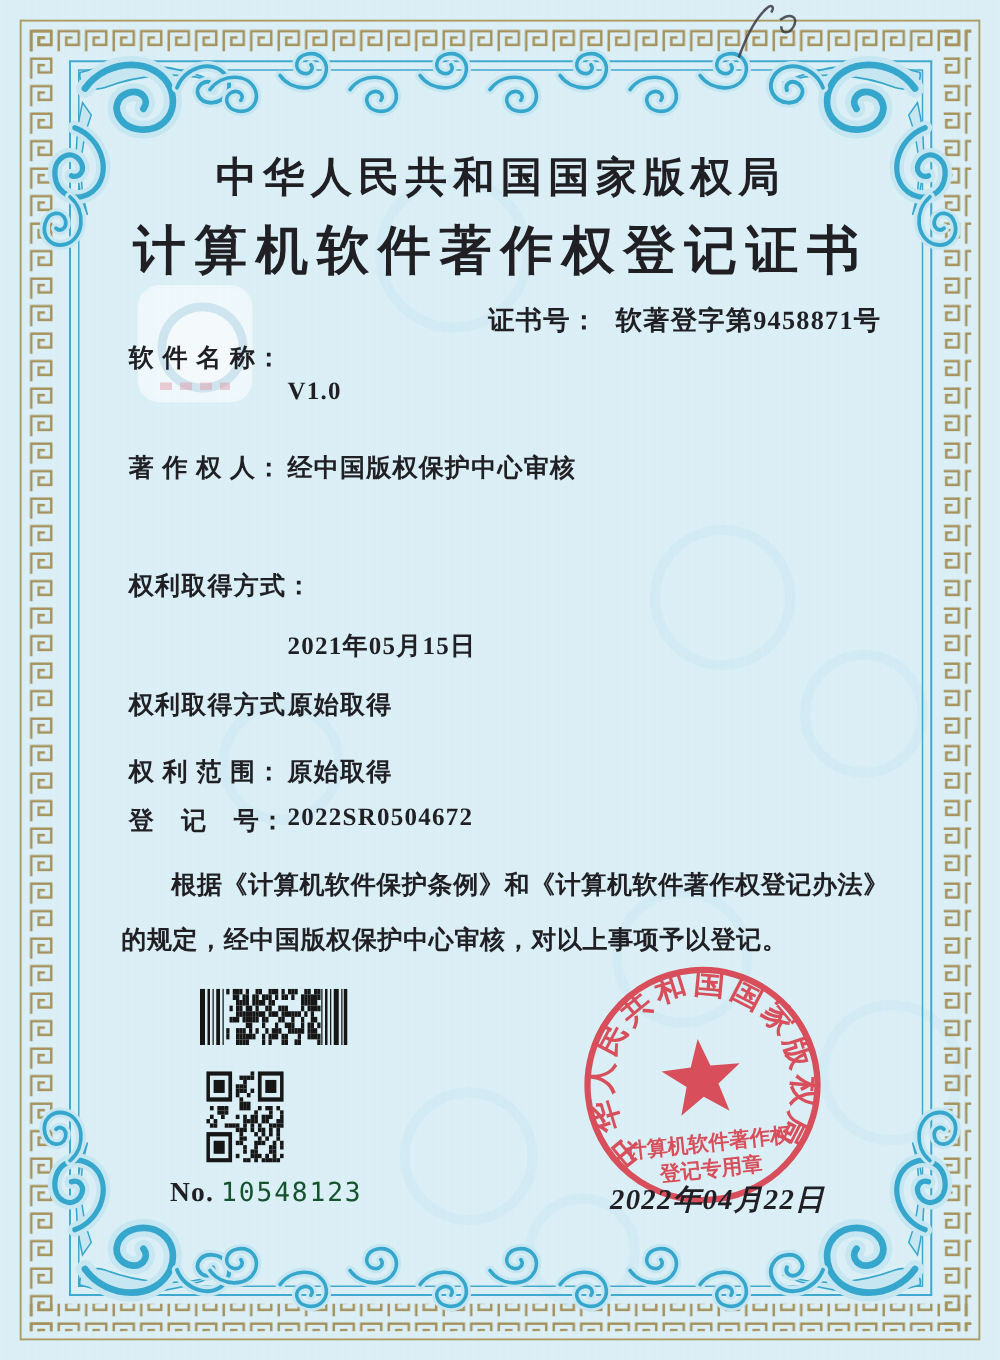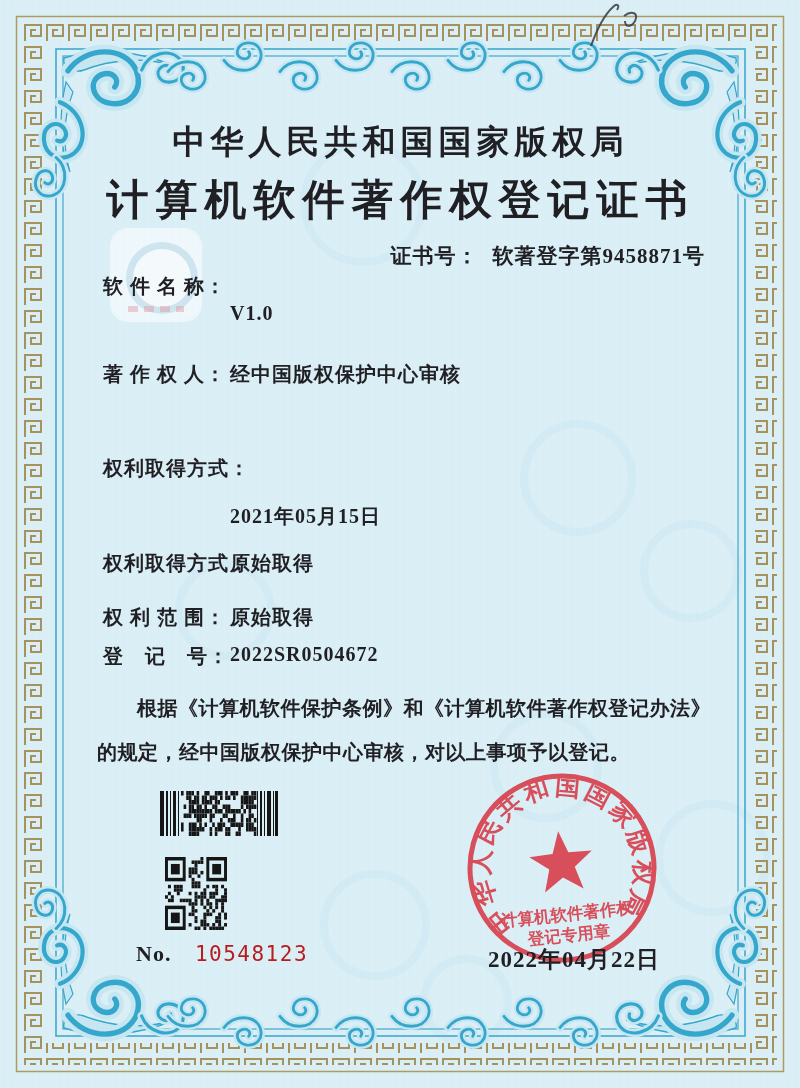--- a/index.html
+++ b/index.html
@@ -30,23 +30,23 @@
     font-size:42px;font-weight:700;letter-spacing:7px;}
   .cert-no{position:absolute;right:95px;top:242px;font-size:21px;font-weight:700;letter-spacing:1px;}
   .cert-no .val{margin-left:14px;}
   .field-row{position:absolute;left:0;width:712px;height:28px;}
   .flabel{position:absolute;left:103px;font-size:20px;font-weight:700;letter-spacing:1px;}
   .fvalue{position:absolute;left:230px;font-size:20px;font-weight:700;letter-spacing:1px;}
   .statement{position:absolute;left:85px;top:686px;width:630px;
     font-size:20px;font-weight:600;line-height:44px;text-indent:2em;letter-spacing:.5px;margin-left:12px;}
   .no-line{position:absolute;left:136px;top:941px;font-size:22px;}
   .no-line .no-label{font-weight:600;letter-spacing:1px;}
-  .no-line .no-value{color:#b91c1c;font-family:"DejaVu Sans Mono","Liberation Mono",monospace;
-    font-size:21px;letter-spacing:1.5px;margin-left:18px;font-weight:400;}
-  .issue-date{position:absolute;left:488px;top:944px;font-size:23px;font-weight:700;letter-spacing:1px;}
+  .no-line .no-value{color:#14532d;font-family:"DejaVu Sans Mono","Liberation Mono",monospace;
+    font-size:21px;letter-spacing:1.5px;margin-left:0;font-weight:400;}
+  .issue-date{position:absolute;left:488px;top:944px;font-size:23px;font-weight:700;letter-spacing:1px;font-style:italic;}
   .barcode{position:absolute;left:160px;top:791px;}
   .qrcode{position:absolute;left:165px;top:857px;}
   .seal{position:absolute;left:462px;top:768px;width:200px;height:200px;
     transform:rotate(-6deg);opacity:.92;}
 </style>
 </head>
 <body>
 
 <div class="texture"></div>
 

